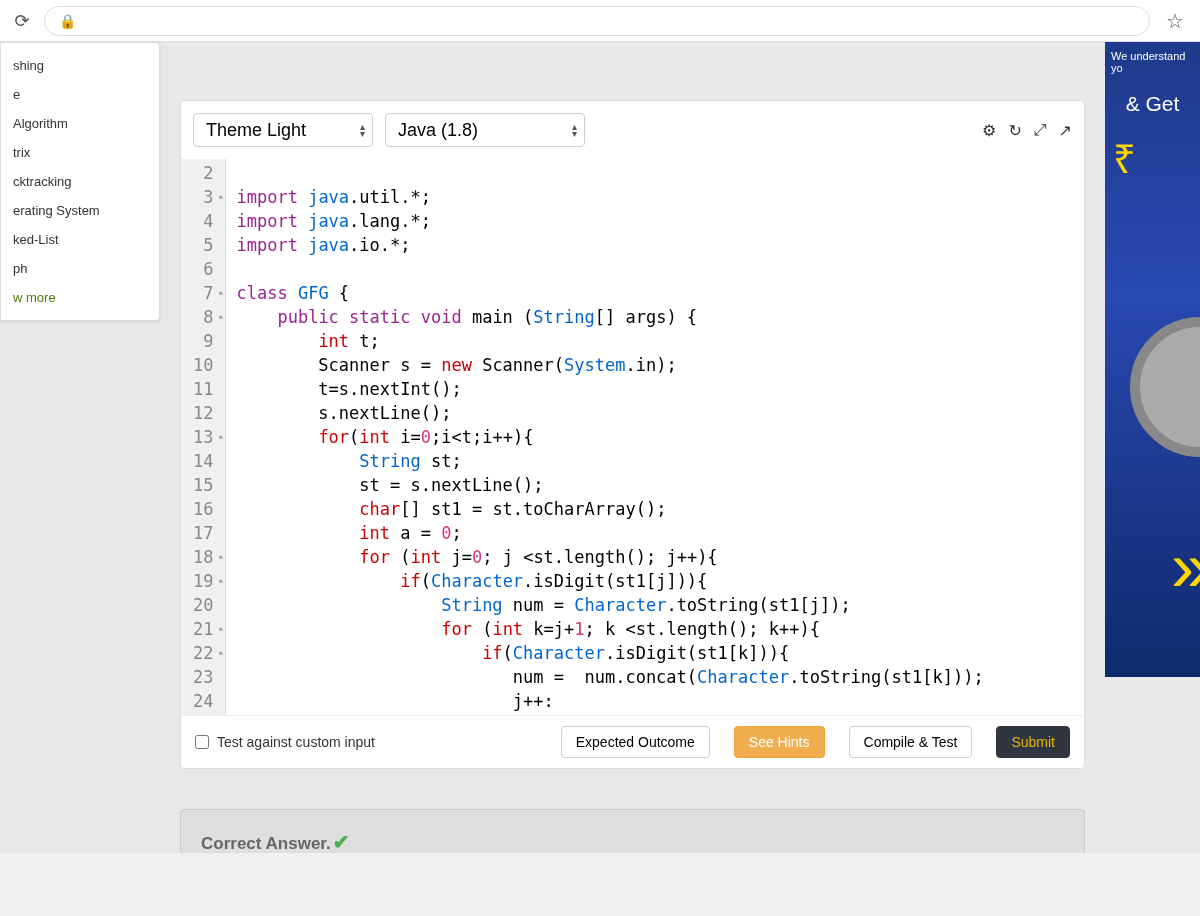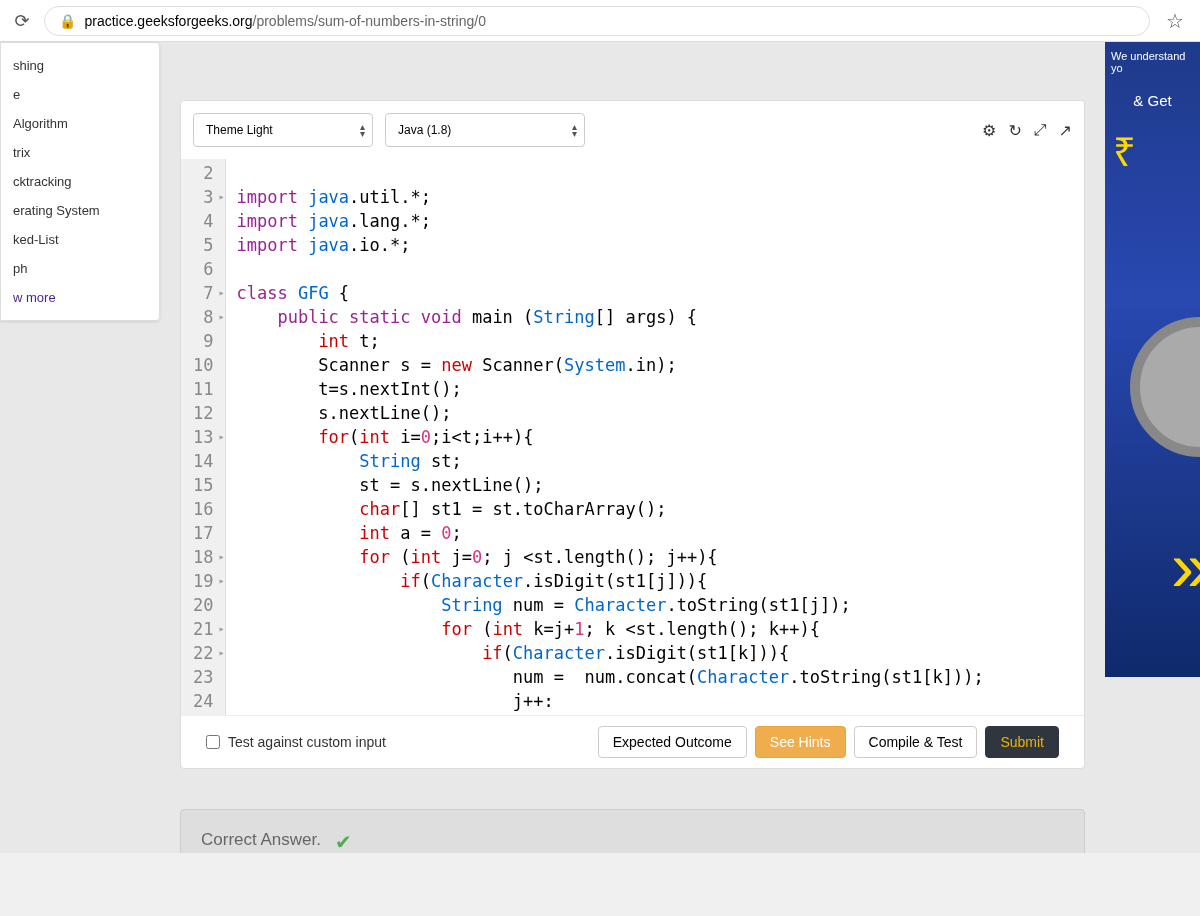--- a/index.html
+++ b/index.html
@@ -12,78 +12,77 @@
     .lock-icon { color:#555; }
     .url-domain { color:#000; font-weight:500; }
     .url-path { color:#666; }
     .star-btn { color:#555; font-size:20px; cursor:pointer; padding:0 6px; }
 
     .page { display:flex; height:811px; position:relative; background:#e8e8e8; }
 
     
     .sidebar { width:160px; background:#fff; border:1px solid #ddd; border-radius:0 4px 4px 0; margin-top:0; padding:8px 0; font-size:13px; height:fit-content; box-shadow:0 1px 3px rgba(0,0,0,.1); }
     .sidebar-item { padding:7px 12px; color:#333; cursor:pointer; }
-    .sidebar-more { padding:7px 12px; color:#4c1d95; cursor:pointer; }
+    .sidebar-more { padding:7px 12px; color:#4d7c0f; cursor:pointer; }
 
     
     .main-col { flex:1; padding:0 20px 0 20px; overflow:hidden; }
 
     .editor-card { background:#fff; border:1px solid #ddd; border-radius:4px; margin-top:58px; overflow:hidden; }
     .editor-toolbar { display:flex; align-items:center; padding:12px 12px 12px 12px; gap:12px; }
-    .select-control { height:34px; border:1px solid #ccc; border-radius:4px; padding:0 28px 0 12px; font-size:12px; background:#fff; position:relative; appearance:none; min-width:180px; }
+    .select-control { height:34px; border:1px solid #ccc; border-radius:4px; padding:0 28px 0 12px; font-size:18px; background:#fff; position:relative; appearance:none; min-width:180px; }
     .select-wrap { position:relative; }
     .select-arrows { position:absolute; right:8px; top:50%; transform:translateY(-50%); font-size:10px; color:#555; pointer-events:none; display:flex; flex-direction:column; line-height:7px; }
     .select-wrap.wider .select-control { min-width:200px; }
     .toolbar-spacer { flex:1; }
     .toolbar-icons { display:flex; gap:12px; color:#333; font-size:16px; }
     .toolbar-icon { cursor:pointer; }
 
     .code-area { display:flex; font-family:Menlo,Monaco,Consolas,monospace; font-size:17px; line-height:24px; }
     .gutter { background:#f0f0f0; border-right:1px solid #ddd; color:#888; text-align:right; padding:2px 12px 2px 12px; min-width:44px; user-select:none; }
     .gutter-line { height:24px; position:relative; }
     .fold-marker::after { content:"▸"; position:absolute; right:-11px; top:0; font-size:10px; color:#999; }
     .code-body { padding:2px 10px 2px 10px; white-space:pre; overflow:hidden; }
     .code-line { height:24px; }
     .kw-blue { color:#0066cc; }
     .kw-red { color:#cc0000; }
     .kw-purple { color:#9b2393; }
     .kw-num { color:#d33682; }
 
-    .editor-footer { display:flex; align-items:center; padding:10px 25px; gap:8px; border-top:1px solid #eee; }
+    .editor-footer { display:flex; align-items:center; padding:10px 14px; gap:24px; border-top:1px solid #eee; }
     .custom-input-check { display:flex; align-items:center; gap:8px; font-size:14px; color:#333; }
     .custom-input-check input { width:14px; height:14px; }
     .btn { padding:7px 14px; font-size:14px; border-radius:4px; border:1px solid #ccc; background:#fff; cursor:pointer; }
     .btn.orange { background:#f0ad4e; border-color:#eea236; color:#fff; }
     .btn.dark { background:#2f3640; border-color:#2f3640; color:#eab308; }
 
     
     .result-panel { background:#dedede; border:1px solid #ccc; border-radius:4px; margin-top:40px; padding:20px 20px 0 20px; font-size:17px; color:#666; }
-    .result-line { margin-bottom:6px; display:flex; align-items:flex-start; gap:14px; }
+    .result-line { margin-bottom:6px; display:flex; align-items:flex-end; gap:2px;font-weight:bold; }
     .check-icon { color:#4caf50; font-size:20px; }
     .next-suggest { margin-top:28px; }
     .next-suggest .label { color:#4caf50; }
     .next-suggest .link { color:#3b5998; cursor:pointer; }
 
     
     .right-rail { width:95px; background:linear-gradient(180deg,#1e3a8a 0%,#2948b1 40%,#0f2a6b 100%); color:#fff; font-size:13px; position:relative; overflow:hidden; height:635px; margin-top:0; }
     .rail-top { padding:8px 6px; text-align:left; font-size:11px; }
-    .rail-text { padding:10px 6px; text-align:center; font-weight:500; font-size:15px; }
+    .rail-text { padding:10px 6px; text-align:center; font-weight:500; font-size:21px; }
     .rail-rupee { padding:4px 0 0 8px; font-size:40px; font-family:serif; color:#ffd700; }
     .rail-deco1 { position:absolute; width:140px; height:140px; border:10px solid #888; border-radius:50%; right:-70px; bottom:220px; background:#aaa; }
     .rail-deco2 { position:absolute; right:-10px; bottom:70px; font-size:70px; color:#ffd700; }
 
   </style>
 </head>
 <body>
 
 <div class="browser-bar">
   <div class="reload-btn">⟳</div>
   <div class="url-bar">
     <span class="lock-icon">🔒</span>
-    <span><span class="url-domain">practice.geeksforgeeks.org</span><span class="url-path">/problems/sum-of-numbers-in-string/0</span></span>
   </div>
   <div class="star-btn">☆</div>
 </div>
 
 <div class="page">
 
   <div class="sidebar" id="sidebar">
       <div class="sidebar-item">shing</div>
       <div class="sidebar-item">e</div>
       <div class="sidebar-item">Algorithm</div>

